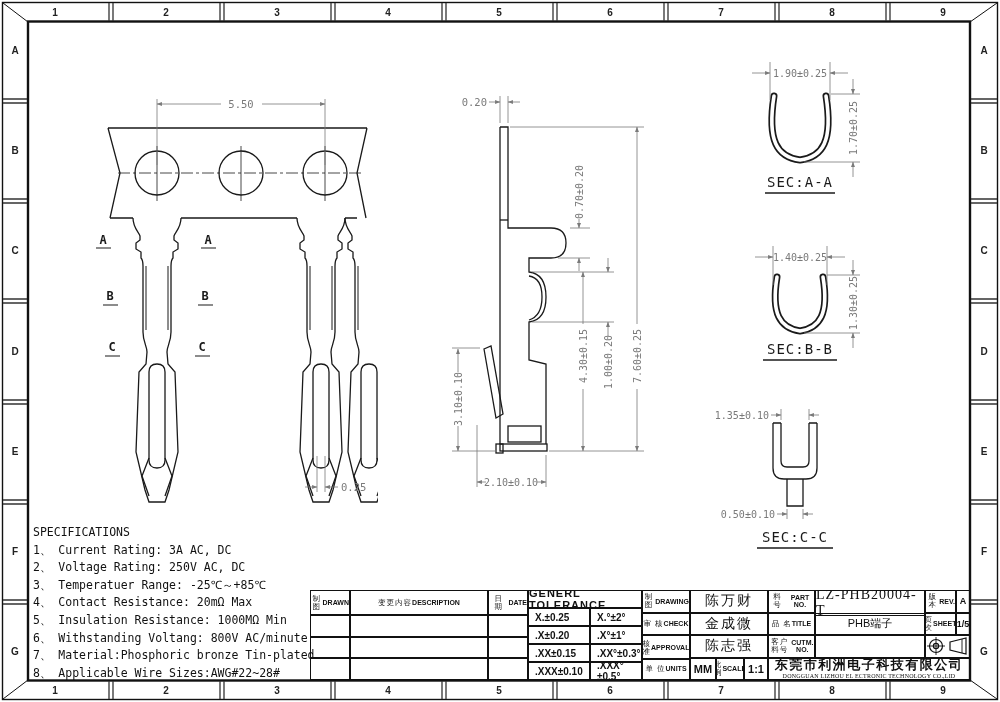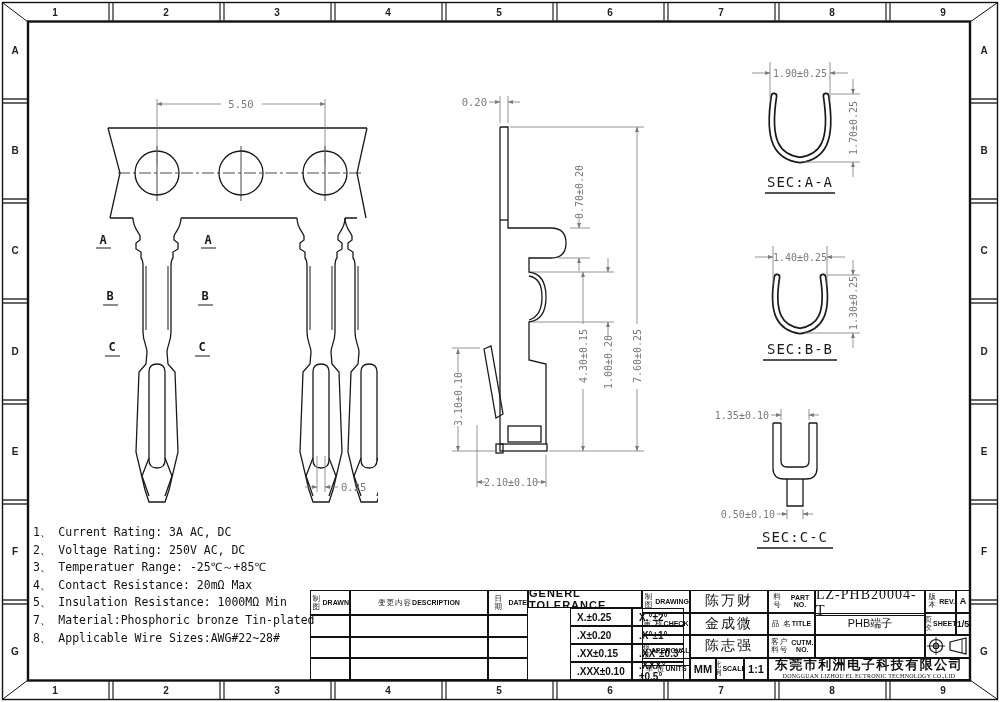--- a/index.html
+++ b/index.html
@@ -15,21 +15,21 @@
   #specs{position:absolute;left:33px;top:524px;width:290px;color:#111;
          font:11.5px/17.6px "DejaVu Sans Mono",monospace;white-space:nowrap;}
   
   #tb{position:absolute;left:310px;top:590px;width:660px;height:90px;color:#111;}
   #tb .cell{position:absolute;border:1px solid #111;box-sizing:border-box;
             display:flex;align-items:center;justify-content:center;overflow:hidden;}
   #tb .lab2{flex-direction:row;line-height:1.05;text-align:center;}
   #tb .zh{font-size:7.5px;letter-spacing:1px;display:block;}
   #tb .en{font-size:7px;font-weight:700;display:block;letter-spacing:0;}
   #tb .tolhdr{font-size:11px;font-weight:700;letter-spacing:1px;}
-  #tb .tolv{justify-content:flex-start;padding-left:6px;font:700 10px "Liberation Sans",sans-serif;margin-left:42px;}
+  #tb .tolv{justify-content:flex-start;padding-left:6px;font:700 10px "Liberation Sans",sans-serif;}
   #tb .namev{font-size:14px;letter-spacing:2px;}
   #tb .partv{font:14px "Liberation Serif",serif;letter-spacing:1px;}
   #tb .titlev{font-size:11px;}
   #tb .small{font-size:9px;font-weight:700;}
   #tb .mm{font-size:11px;font-weight:700;}
   #tb .comp{flex-direction:column;line-height:1.15;}
   #tb .compzh{font-size:13px;letter-spacing:1.5px;font-weight:600;}
   #tb .compen{font-size:6px;letter-spacing:.2px;font-family:"Liberation Serif",serif;}
 </style>
 </head>
@@ -254,25 +254,27 @@
       <path d="M813,514 L803,514" marker-end="url(#ar)"></path>
     </g>
     <text class="dimt9" x="769" y="419" text-anchor="end">1.35±0.10</text>
     <text class="dimt9" x="775" y="518" text-anchor="end">0.50±0.10</text>
     <text class="sect" x="795" y="542" text-anchor="middle">SEC:C-C</text>
     <path d="M757,548 H833" stroke="#1a1a1a" stroke-width="1.3"></path>
   </g>
 </svg>
 
 <div id="specs">
+  <div>SPECIFICATIONS</div>
   <div>1、 Current Rating: 3A AC, DC</div>
   <div>2、 Voltage Rating: 250V AC, DC</div>
   <div>3、 Temperatuer Range: -25℃～+85℃</div>
   <div>4、 Contact Resistance: 20mΩ Max</div>
   <div>5、 Insulation Resistance: 1000MΩ Min</div>
+  <div>6、 Withstanding Voltang: 800V AC/minute</div>
   <div>7、 Material:Phosphoric bronze Tin-plated</div>
   <div>8、 Applicable Wire Sizes:AWG#22~28#</div>
 </div>
 
 <div id="tb">
 
   <div class="cell lab2" style="left:0;top:0;width:40px;height:25px">
     <span class="zh">制图</span>
     <span class="en">DRAWN</span>
   </div>
@@ -308,21 +310,21 @@
   <div class="cell lab2" style="left:332px;top:0;width:48px;height:22.5px">
     <span class="zh">制 图</span>
     <span class="en">DRAWING</span>
   </div>
   <div class="cell namev" style="left:380px;top:0;width:78px;height:22.5px">陈万财</div>
   <div class="cell lab2" style="left:332px;top:22.5px;width:48px;height:22.5px">
     <span class="zh">审 核</span>
     <span class="en">CHECK</span>
   </div>
   <div class="cell namev" style="left:380px;top:22.5px;width:78px;height:22.5px">金成微</div>
-  <div class="cell lab2" style="left:332px;top:45px;width:48px;height:31px">
+  <div class="cell lab2" style="left:332px;top:45px;width:48px;height:25px">
     <span class="zh">核 准</span>
     <span class="en">APPROVAL</span>
   </div>
   <div class="cell namev" style="left:380px;top:45px;width:78px;height:22.5px">陈志强</div>
 
   <div class="cell lab2" style="left:332px;top:67.5px;width:48px;height:22.5px">
     <span class="zh">单 位</span>
     <span class="en">UNITS</span>
   </div>
   <div class="cell mm" style="left:380px;top:67.5px;width:26px;height:22.5px">MM</div>

